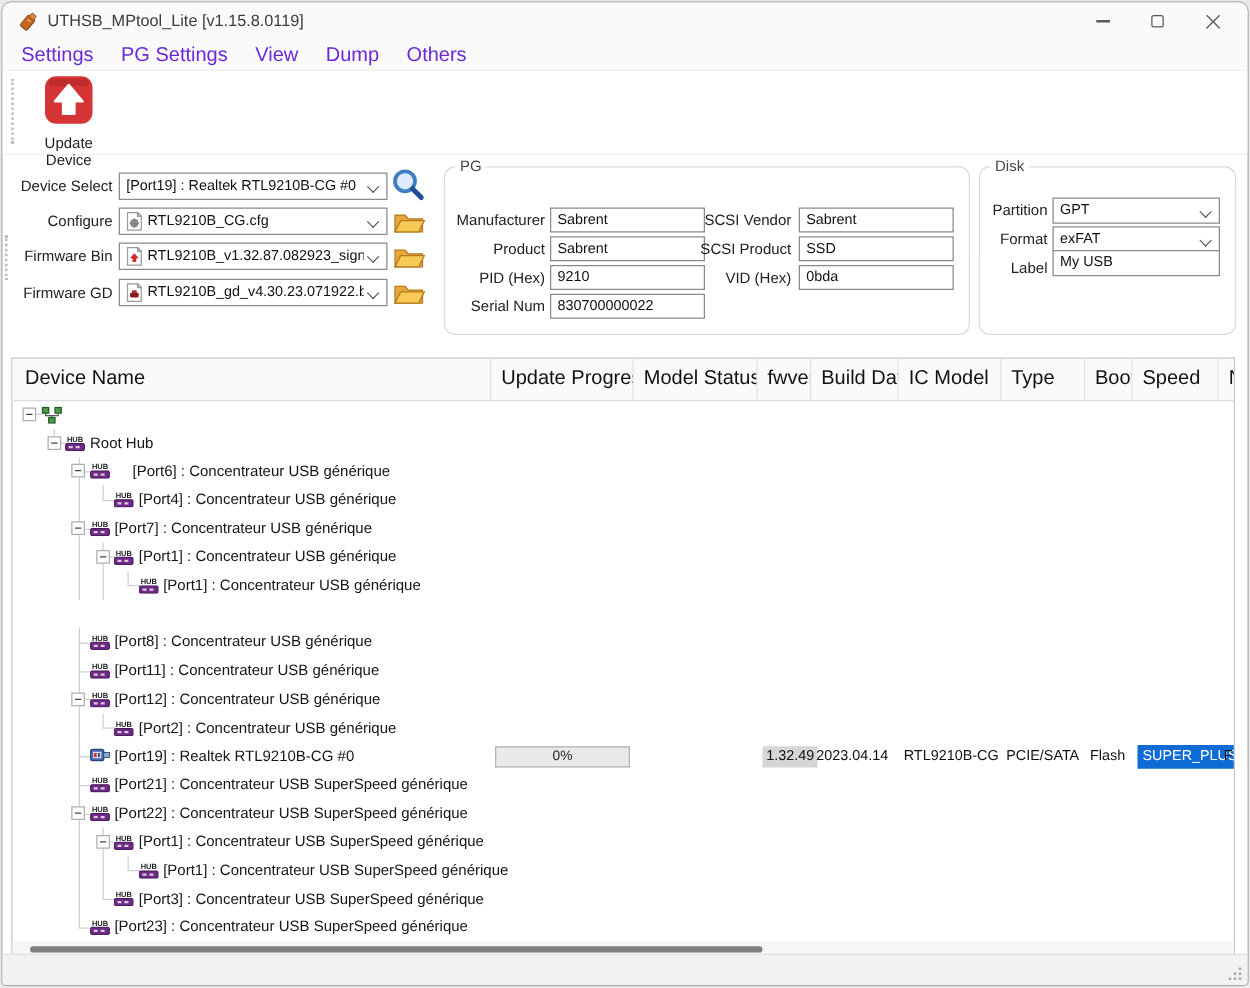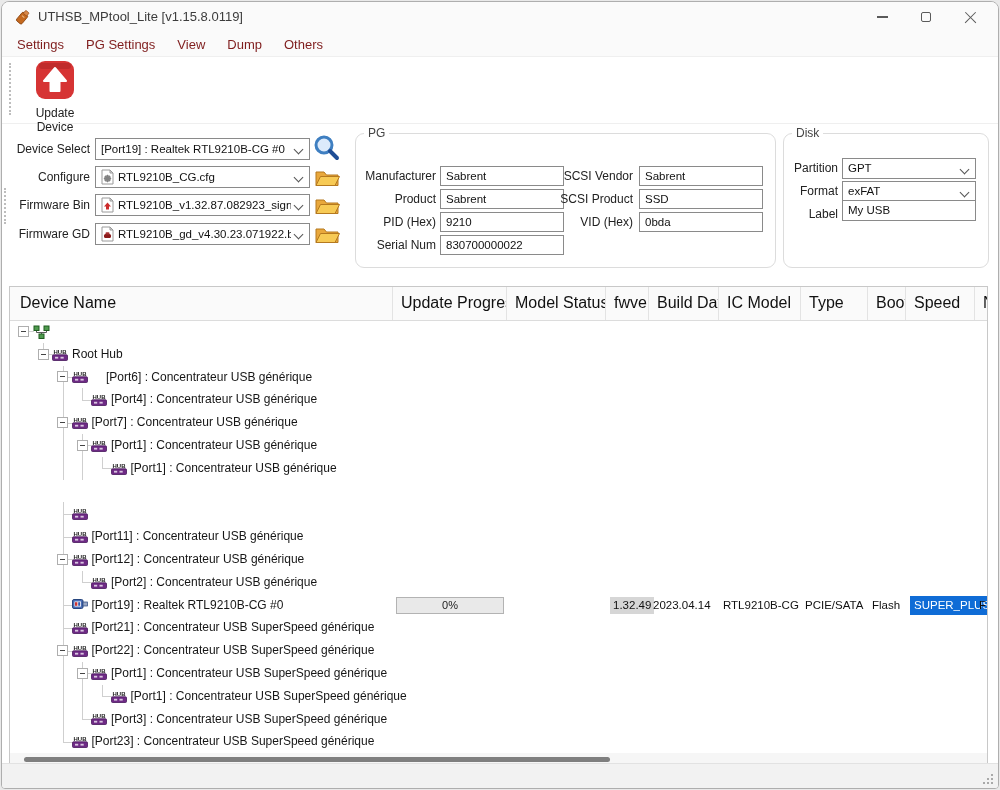--- a/index.html
+++ b/index.html
@@ -12,21 +12,21 @@
   .winbtns{position:absolute;right:6px;top:0;height:30px;display:flex;}
   .wbtn{width:44px;height:30px;display:flex;align-items:center;justify-content:center;}
   .glyph-min{width:11px;height:1.3px;background:#5a5a5a;}
   .glyph-max{width:10px;height:10px;border:1.2px solid #5a5a5a;border-radius:2px;box-sizing:border-box;}
   .glyph-close{position:relative;width:13px;height:13px;}
   .glyph-close::before,.glyph-close::after{content:"";position:absolute;left:-1px;top:6px;width:15px;height:1.3px;background:#5a5a5a;}
   .glyph-close::before{transform:rotate(45deg);}
   .glyph-close::after{transform:rotate(-45deg);}
   
   .menubar{position:absolute;left:0;top:30px;width:100%;height:25px;background:#fafafa;display:flex;align-items:center;padding-left:4px;box-sizing:border-box;border-bottom:1px solid #efefef;}
-  .menu-item{padding:0 11px;font-size:13px;color:#7f1d1d;line-height:25px;text-align:center;}
+  .menu-item{padding:0 11px;font-size:16px;color:#6d28d9;line-height:25px;text-align:center;}
   
   .toolbar{position:absolute;left:0;top:55px;width:100%;height:66px;background:#fff;border-bottom:1px solid #efefef;}
   .grip-v{position:absolute;border-left:2px dotted #bdbdbd;}
   .updbtn{position:absolute;left:14px;top:3px;width:78px;height:60px;text-align:center;}
   .updlabel{display:block;margin-top:2px;font-size:12px;color:#222;}
   
   .formzone{position:absolute;left:0;top:121px;width:100%;height:163px;}
   .flabel{position:absolute;left:0;width:88px;text-align:right;font-size:12px;color:#222;line-height:22px;white-space:nowrap;}
   .combo{position:absolute;left:93px;width:215px;height:22px;border:1px solid #8a8a8a;background:#fff;box-sizing:border-box;display:flex;align-items:center;padding:0 18px 0 5px;}
   .combo .ctext{font-size:11.5px;color:#111;white-space:nowrap;overflow:hidden;flex:1;}
@@ -326,20 +326,21 @@
           <div class="rail" style="left: 52.5px; top: 11.4px; height: 11.4px;"></div>
           <div class="stub" style="left: 52.5px; width: 10px; top: 11.4px;"></div>
           <span class="ticon" style="left: 61.5px; top: 4.9px;">
             <svg width="16" height="13">
               <text x="8" y="5.6" text-anchor="middle" font-size="6" font-weight="bold" fill="#1a1a1a" font-family="Liberation Sans,sans-serif">HUB</text>
               <rect x="0.5" y="6.8" width="15" height="5.7" rx="1" fill="#6e2a85" stroke="#46165a" stroke-width="0.8"></rect>
               <rect x="3" y="8.8" width="3.2" height="1.8" fill="#d9c6e0"></rect>
               <rect x="8.5" y="8.8" width="3.2" height="1.8" fill="#d9c6e0"></rect>
             </svg>
           </span>
+          <span class="tlabel" style="left: 81.5px;">[Port8] : Concentrateur USB générique</span>
         </div>
         <div class="trow" style="top: 205.2px;">
           <div class="rail" style="left: 52.5px; top: 0px; height: 11.4px;"></div>
           <div class="rail" style="left: 52.5px; top: 11.4px; height: 11.4px;"></div>
           <div class="stub" style="left: 52.5px; width: 10px; top: 11.4px;"></div>
           <span class="ticon" style="left: 61.5px; top: 4.9px;">
             <svg width="16" height="13">
               <text x="8" y="5.6" text-anchor="middle" font-size="6" font-weight="bold" fill="#1a1a1a" font-family="Liberation Sans,sans-serif">HUB</text>
               <rect x="0.5" y="6.8" width="15" height="5.7" rx="1" fill="#6e2a85" stroke="#46165a" stroke-width="0.8"></rect>
               <rect x="3" y="8.8" width="3.2" height="1.8" fill="#d9c6e0"></rect>

